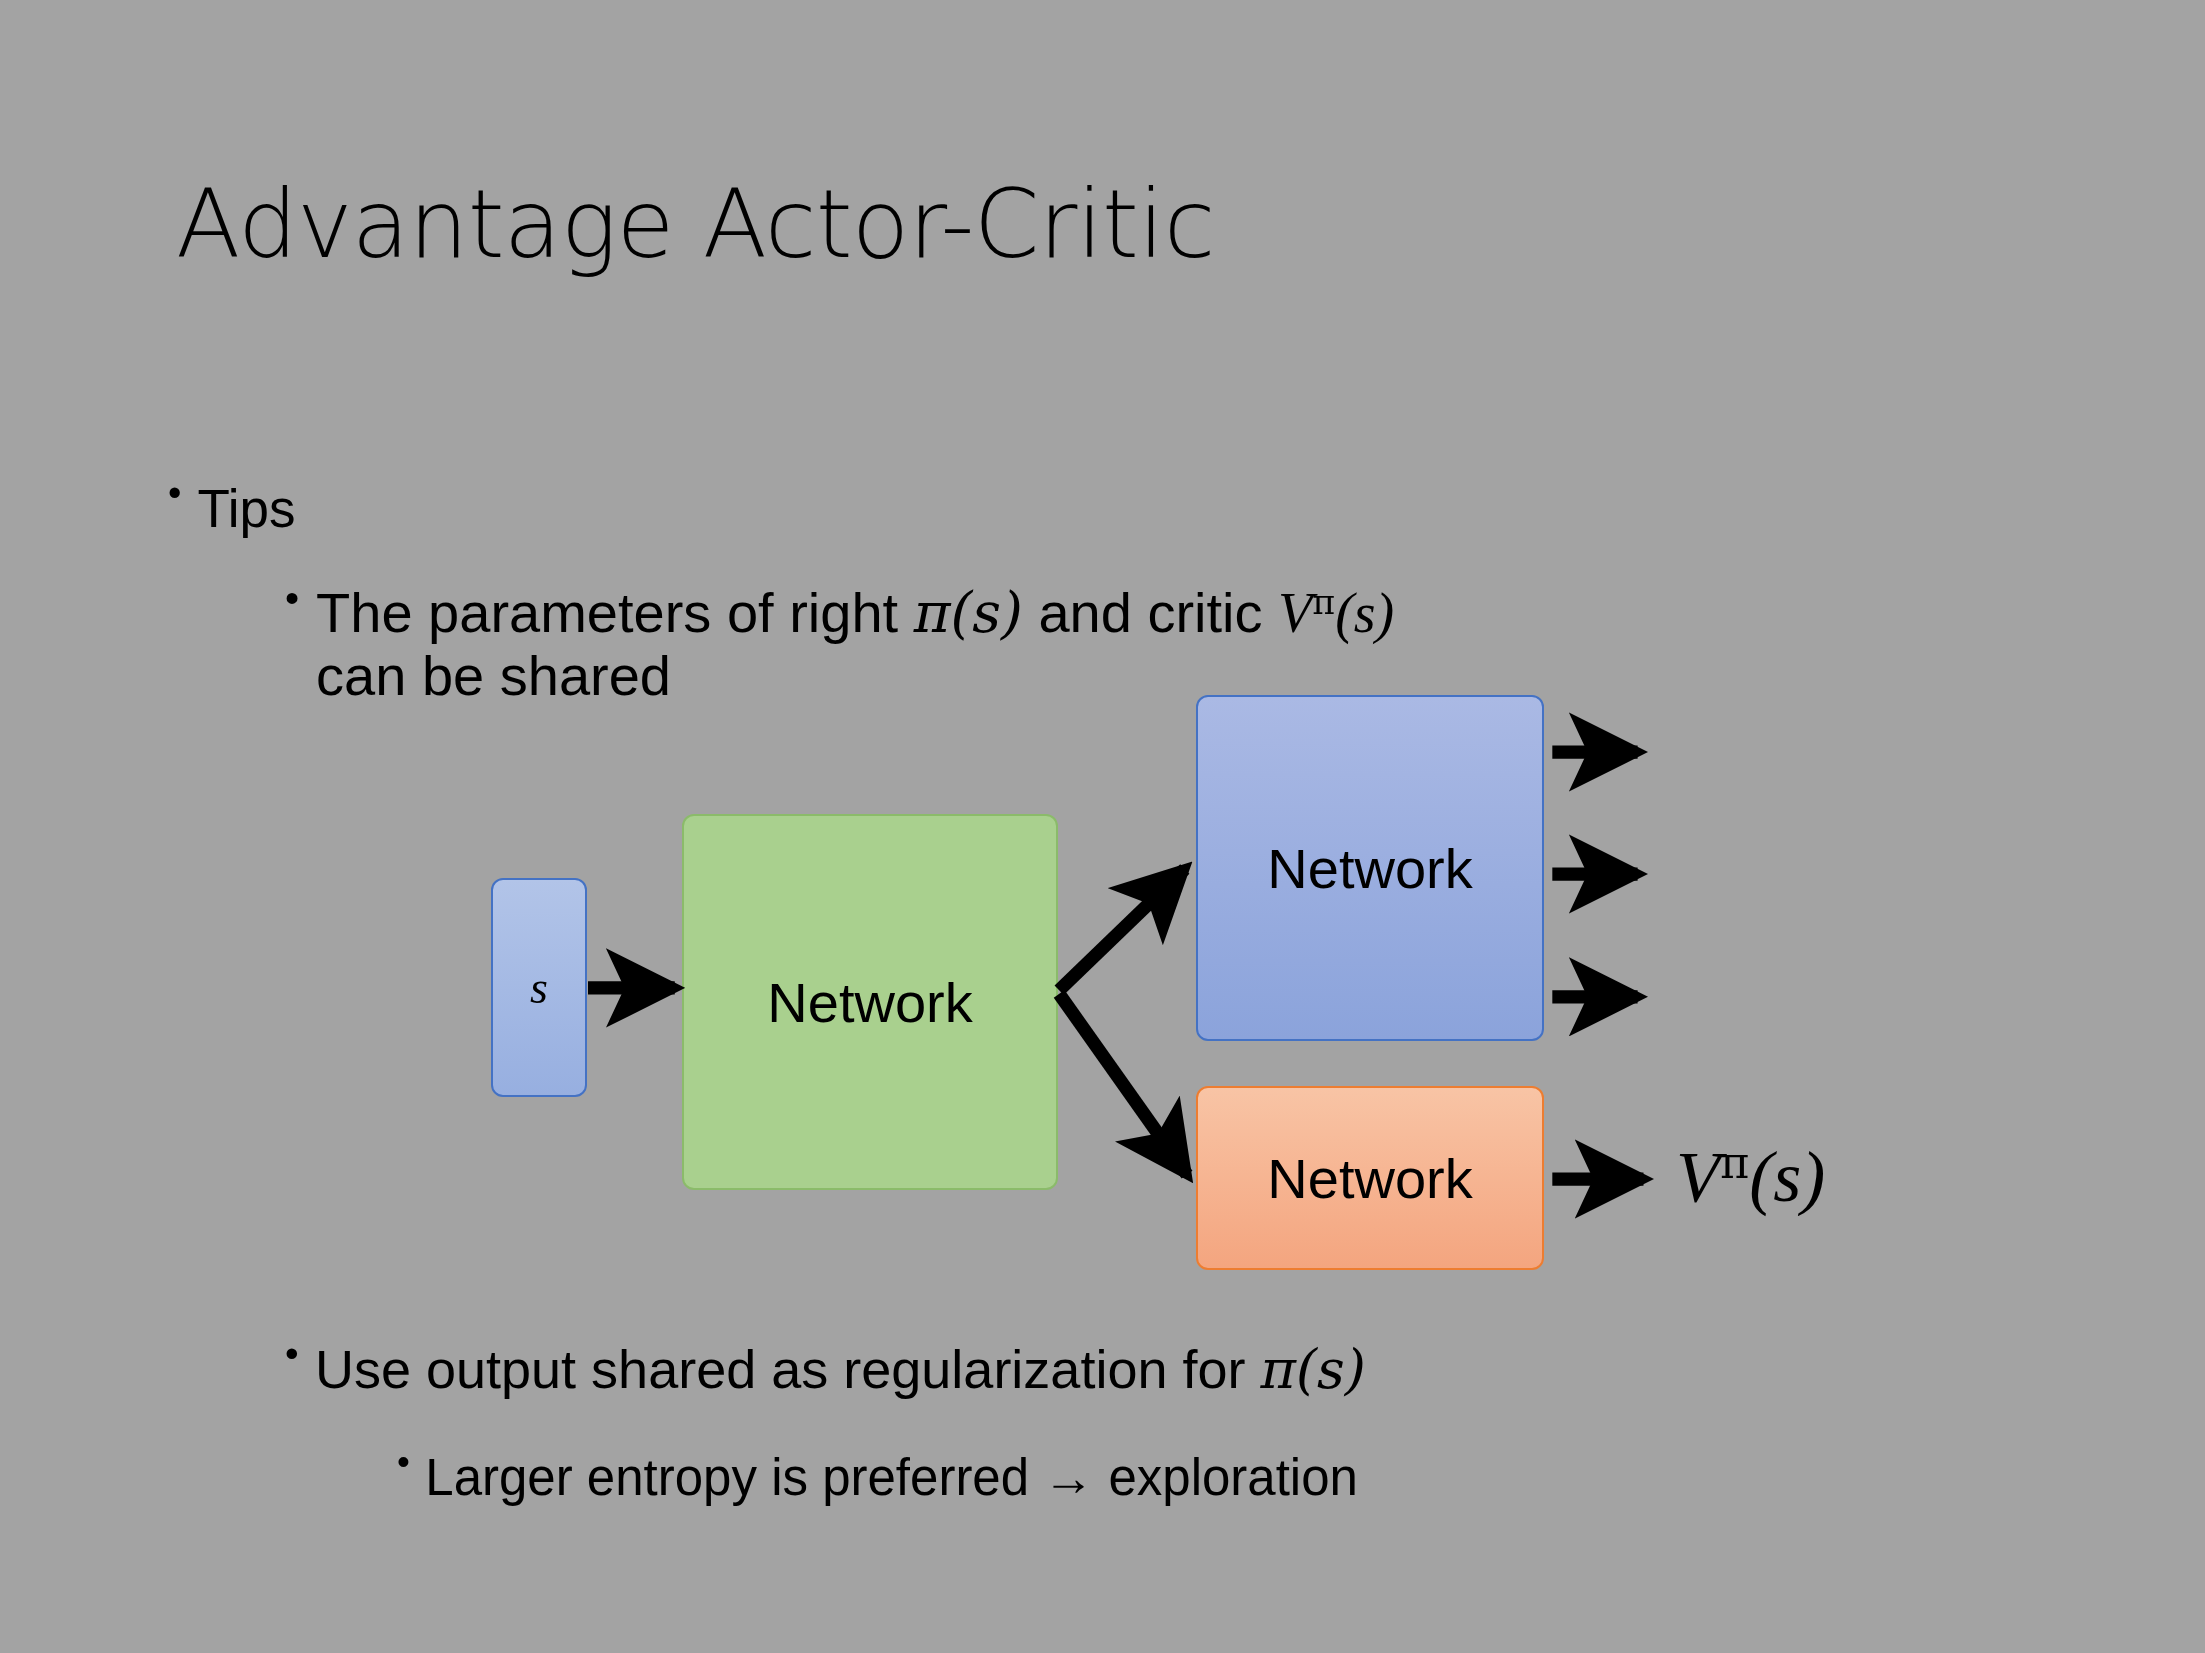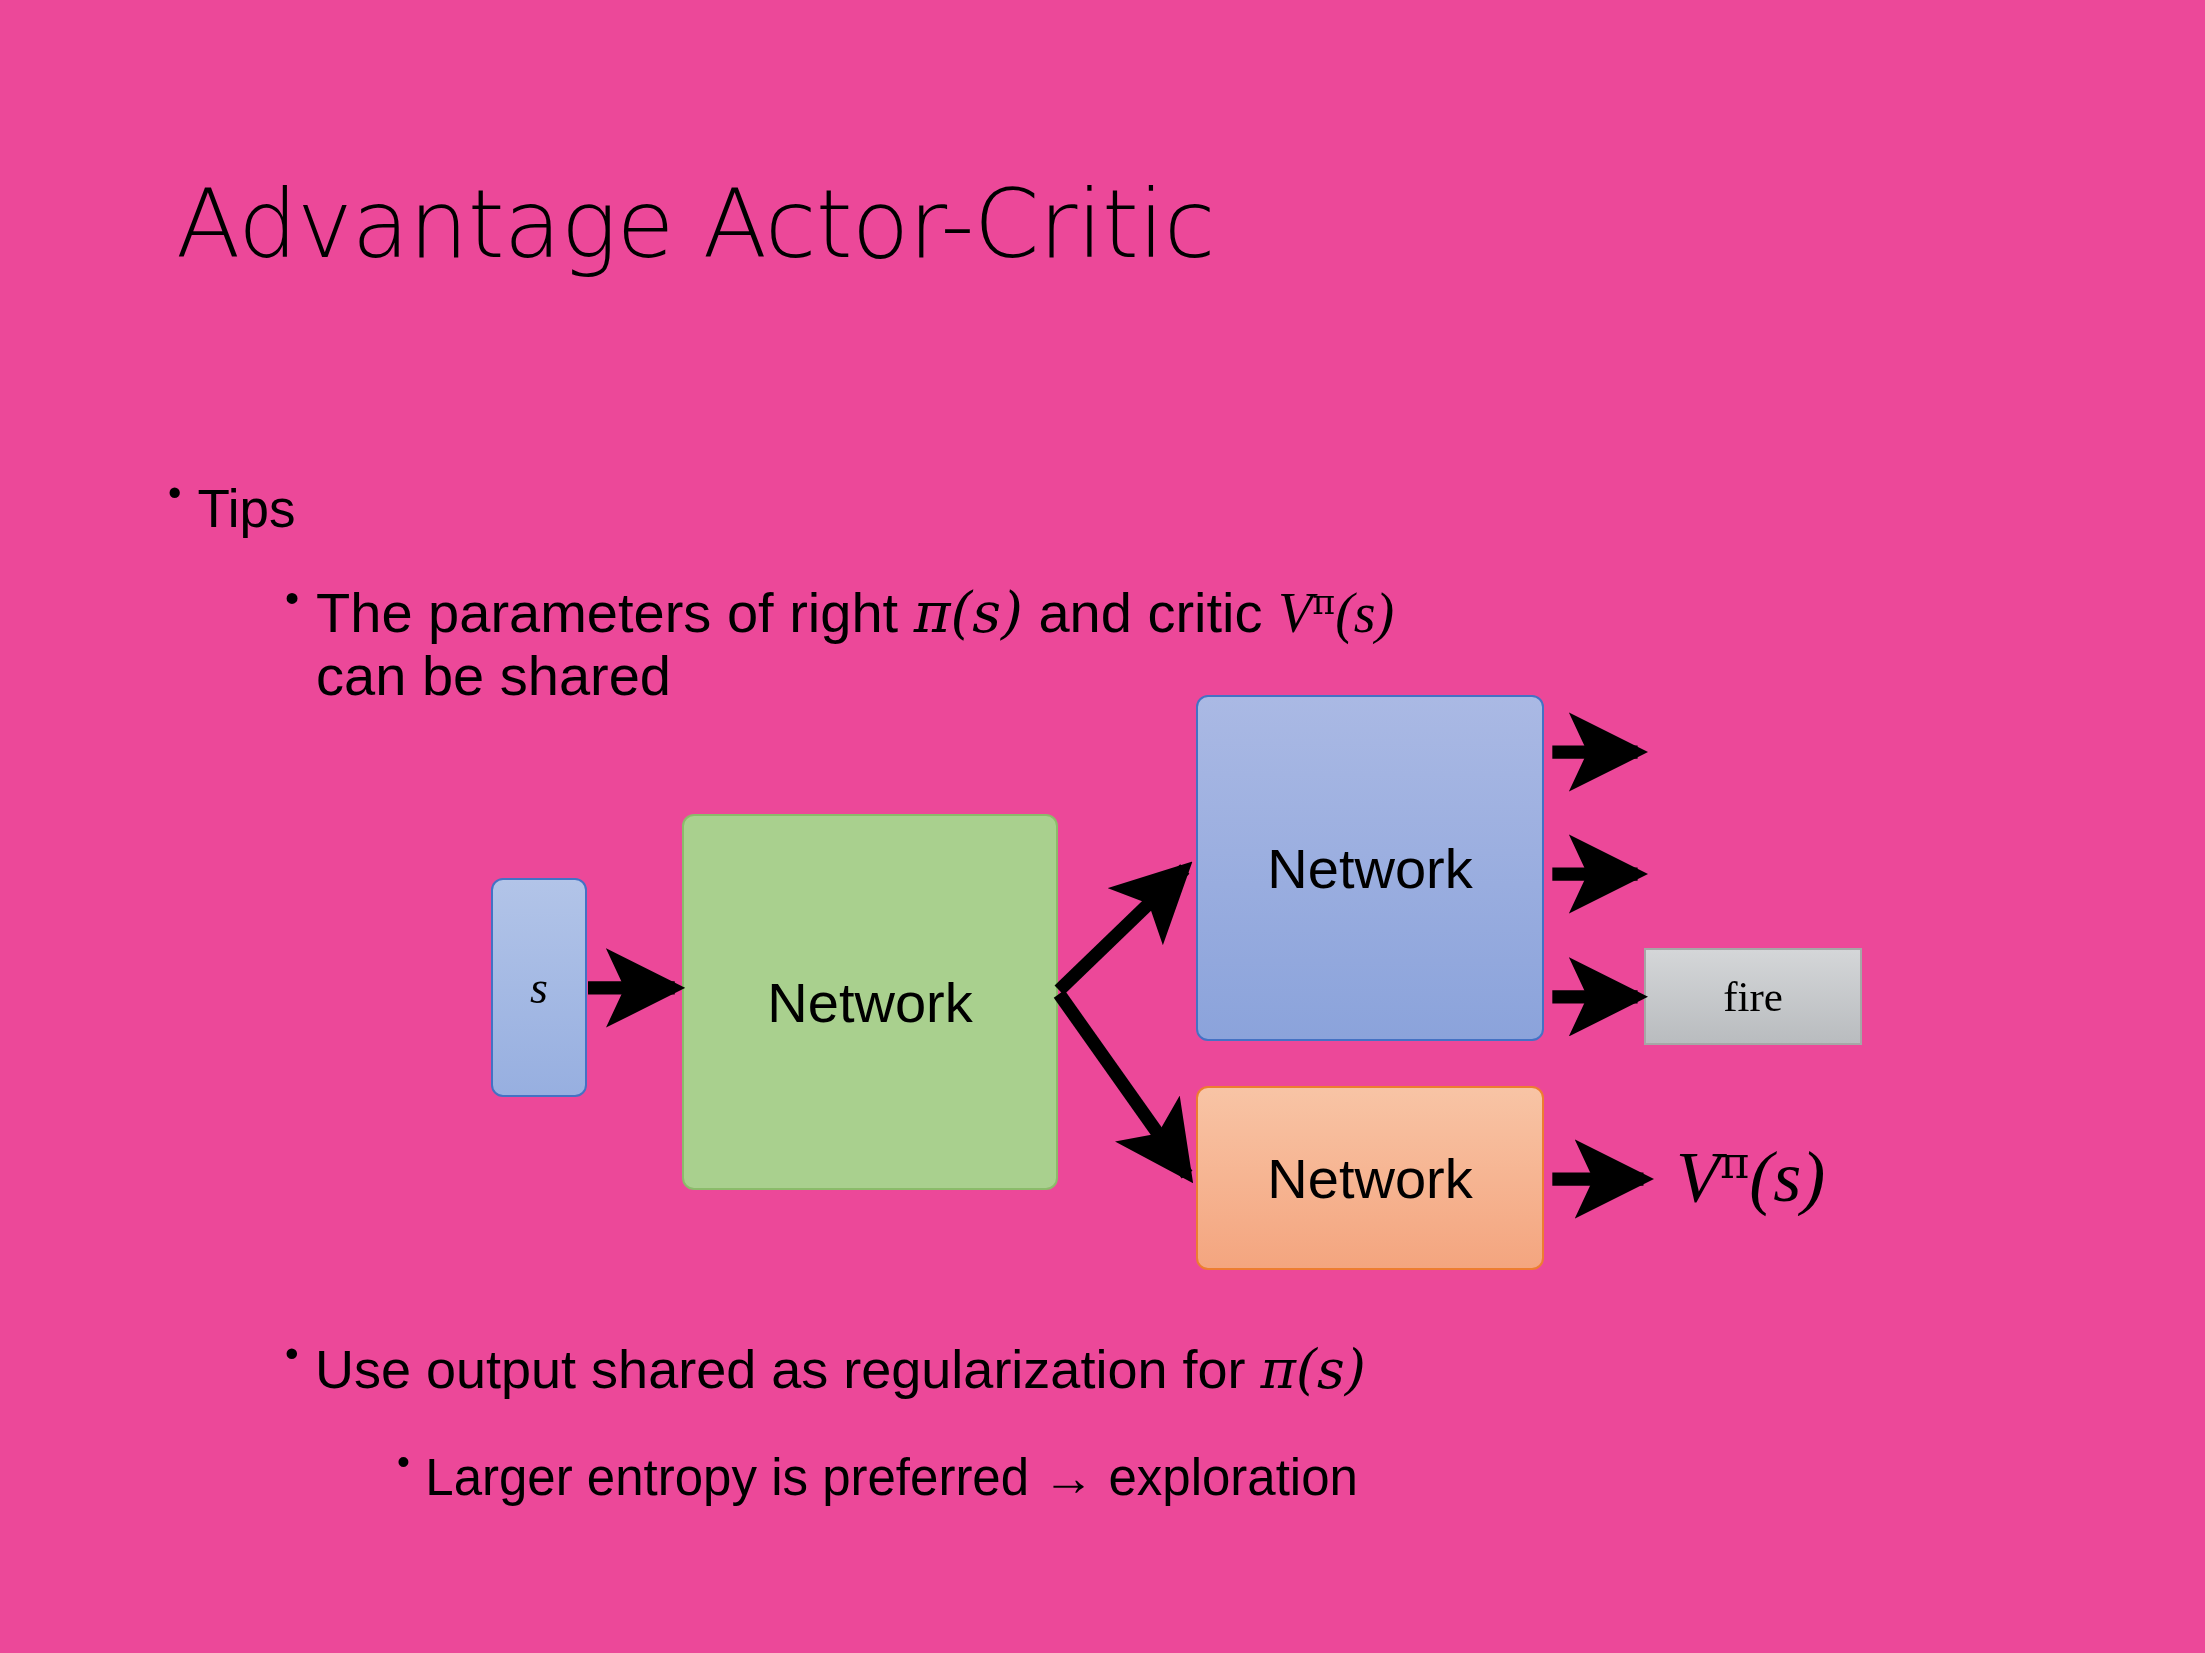--- a/index.html
+++ b/index.html
@@ -5,21 +5,21 @@
 <style>
   html, body {
     margin: 0;
     padding: 0;
     background: #ffffff;
   }
   #slide {
     position: relative;
     width: 2205px;
     height: 1654px;
-    background: #ec4899;
+    background: #a3a3a3;
     overflow: hidden;
     font-family: "Liberation Sans", sans-serif;
     color: #000000;
   }
 
   
   #slide-title {
     position: absolute;
     left: 176px;
     top: 176px;
@@ -226,23 +226,20 @@
     </div>
 
     <div class="dbox" id="box-actor-net">
       <span>Network</span>
     </div>
 
     <div class="dbox" id="box-critic-net">
       <span>Network</span>
     </div>
 
-    <div class="abox" id="box-action-fire">
-      <span>fire</span>
-    </div>
 
     <div id="label-value" class="math"><span>V</span><sup class="mathpi">π</sup><span>(s)</span></div>
 
     <svg class="arrows" viewBox="0 0 3000 2250">
       <defs>
         <marker id="ah" markerWidth="6" markerHeight="6" refX="5.2" refY="3" orient="auto" markerUnits="strokeWidth">
           <path d="M0,0 L6,3 L0,6 L1.4,3 Z" fill="#000000"></path>
         </marker>
       </defs>
 

